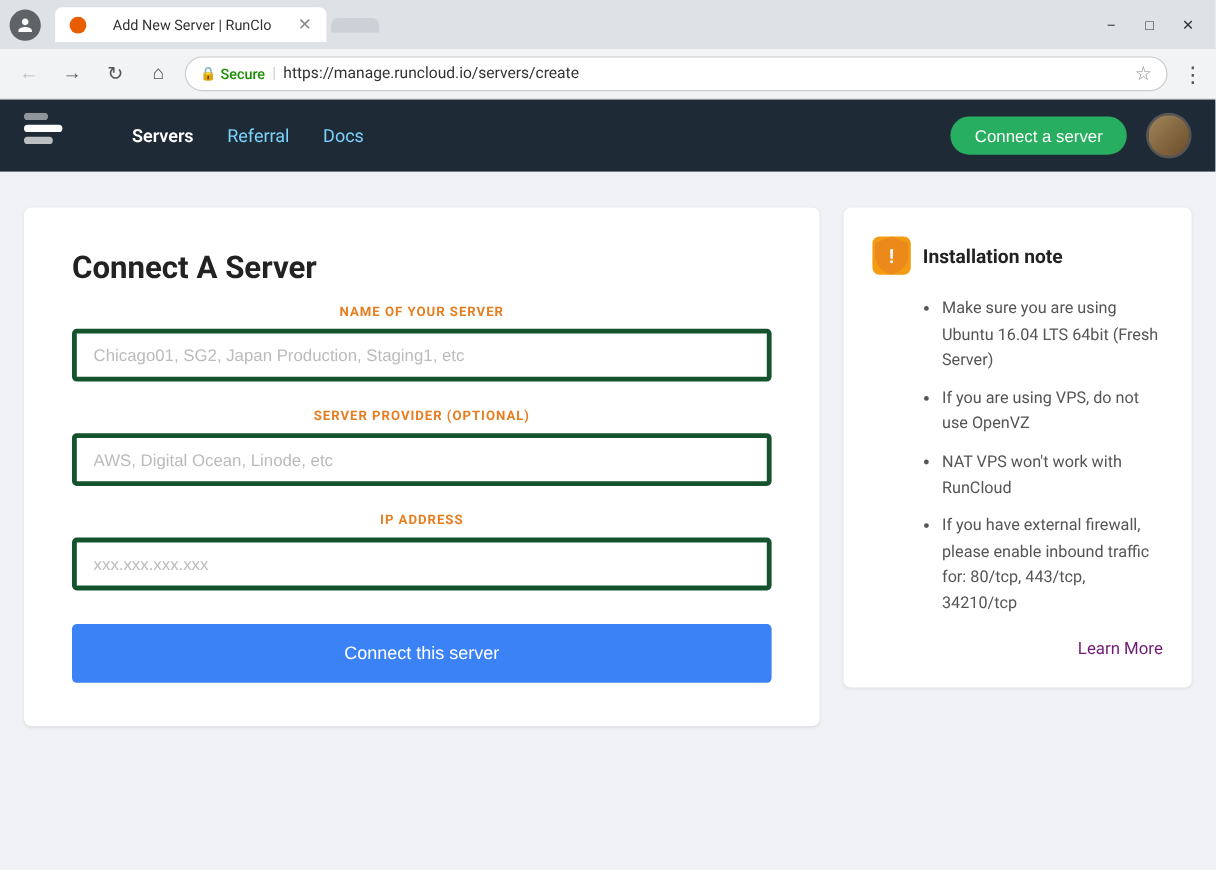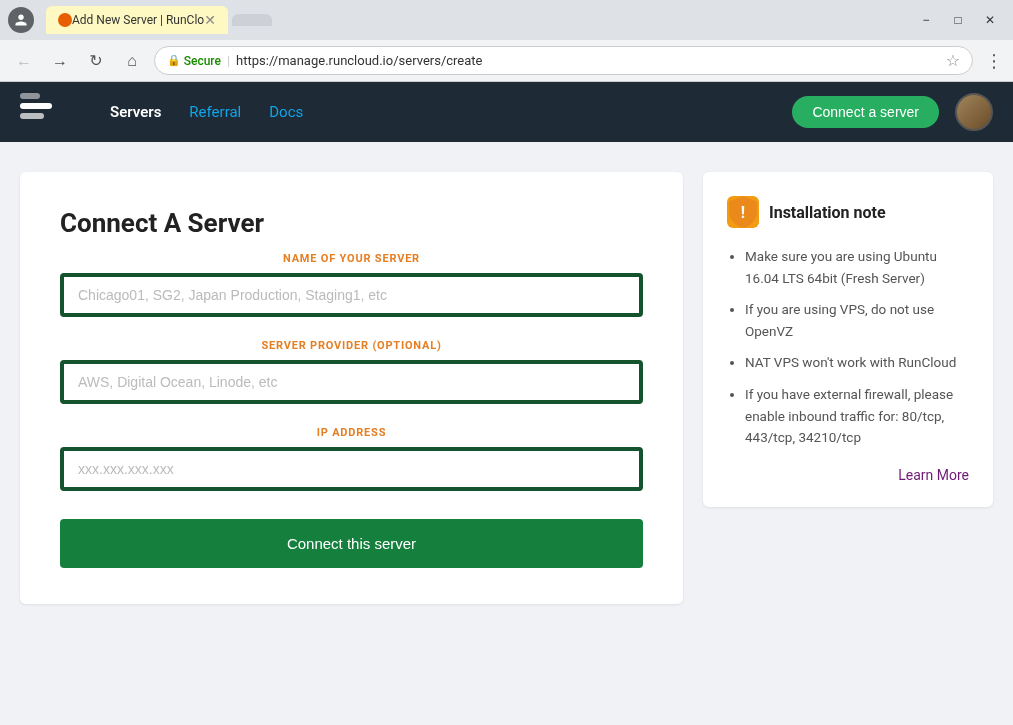--- a/index.html
+++ b/index.html
@@ -1,21 +1,21 @@
 <!DOCTYPE html>
 <html><head>
   <meta charset="utf-8">
   <style>
     * { box-sizing: border-box; margin: 0; padding: 0; }
     body { font-family: -apple-system, BlinkMacSystemFont, 'Segoe UI', Roboto, sans-serif; background: #f0f2f5; font-size: 14px; }
 
     
     .browser-chrome { background: #f1f3f4; border-bottom: 1px solid #ccc; }
     .browser-titlebar { display: flex; align-items: center; padding: 6px 8px; gap: 4px; background: #dee1e6; }
-    .browser-tab { display: flex; align-items: center; gap: 0; background: #fef9c3; border-radius: 6px 6px 0 0; padding: 6px 12px; font-size: 12px; color: #333; min-width: 180px; }
+    .browser-tab { display: flex; align-items: center; gap: 22px; background: #ffffff; border-radius: 6px 6px 0 0; padding: 6px 12px; font-size: 12px; color: #333; min-width: 180px; }
     .browser-tab .tab-favicon { width: 14px; height: 14px; background: #e85d00; border-radius: 50%; display: inline-block; }
     .browser-tab .tab-close { margin-left: auto; color: #888; cursor: pointer; font-size: 14px; }
     .browser-tab-inactive { background: #cdd0d6; border-radius: 6px 6px 0 0; padding: 6px 12px; width: 40px; }
     .window-controls { margin-left: auto; display: flex; gap: 2px; }
     .win-btn { width: 30px; height: 26px; border: none; background: transparent; cursor: pointer; display: flex; align-items: center; justify-content: center; font-size: 12px; color: #333; }
     .user-icon-chrome { width: 26px; height: 26px; background: #5f6368; border-radius: 50%; display: flex; align-items: center; justify-content: center; color: white; font-size: 13px; margin-right: 8px; }
 
     .browser-addressbar { display: flex; align-items: center; padding: 6px 10px; gap: 8px; background: #f1f3f4; }
     .nav-btn { width: 28px; height: 28px; border: none; background: transparent; cursor: pointer; display: flex; align-items: center; justify-content: center; color: #555; font-size: 16px; border-radius: 50%; }
     .nav-btn.disabled { color: #bbb; cursor: default; }
@@ -25,49 +25,49 @@
     .address-separator { color: #ccc; }
     .address-url { color: #333; }
     .star-icon { margin-left: auto; color: #888; font-size: 16px; }
     .menu-icon { color: #555; font-size: 18px; cursor: pointer; margin-left: 4px; }
 
     
     .top-nav { background: #1e2a35; display: flex; align-items: center; padding: 0 20px; height: 60px; }
     .nav-logo { display: flex; align-items: center; margin-right: 30px; }
     .logo-icon { color: white; font-size: 28px; margin-right: 6px; }
     .nav-links { display: flex; gap: 20px; align-items: center; }
-    .nav-link { color: #0ea5e9; text-decoration: none; font-size: 15px; padding: 8px 4px; cursor: pointer; }
+    .nav-link { color: #7dd3fc; text-decoration: none; font-size: 15px; padding: 8px 4px; cursor: pointer; }
     .nav-link.active { color: white; font-weight: 600; }
     .nav-spacer { flex: 1; }
     .connect-btn { background: #27ae60; color: white; border: none; border-radius: 20px; padding: 8px 20px; font-size: 14px; font-weight: 500; cursor: pointer; }
     .nav-avatar { width: 38px; height: 38px; border-radius: 50%; background: #8B6914; margin-left: 16px; overflow: hidden; display: flex; align-items: center; justify-content: center; }
     .avatar-placeholder { width: 38px; height: 38px; border-radius: 50%; background: linear-gradient(135deg, #a0855a, #6b4c2a); border: 2px solid #555; }
 
     
     .page-content { padding: 30px 20px; max-width: 1013px; margin: 0 auto; display: flex; gap: 20px; }
 
     
     .form-card { background: white; border-radius: 6px; padding: 36px 40px; flex: 1; box-shadow: 0 1px 3px rgba(0,0,0,0.08); }
     .form-title { font-size: 26px; font-weight: 700; color: #222; margin-bottom: 14px; }
     .form-description { color: #666; font-size: 14px; margin-bottom: 28px; line-height: 1.5; }
 
     .form-group { margin-bottom: 22px; }
     .form-label { font-size: 11px; font-weight: 700; color: #e67e22; letter-spacing: 0.8px; text-transform: uppercase; margin-bottom: 8px; display: block; text-align: center; }
     .form-input { width: 100%; border: 4px solid #14532d; border-radius: 4px; padding: 10px 14px; font-size: 14px; color: #999; outline: none; transition: border-color 0.2s; }
     .form-input::placeholder { color: #bbb; }
 
-    .submit-btn { width: 100%; background: #15803d; color: white; border: none; border-radius: 4px; padding: 16px; font-size: 15px; font-weight: 500; cursor: pointer; margin-top: 6px; }
+    .submit-btn { width: 100%; background: #3b82f6; color: white; border: none; border-radius: 4px; padding: 16px; font-size: 15px; font-weight: 500; cursor: pointer; margin-top: 6px; }
 
     
     .note-card { background: white; border-radius: 6px; padding: 24px; width: 290px; flex-shrink: 0; box-shadow: 0 1px 3px rgba(0,0,0,0.08); align-self: flex-start; }
     .note-header { display: flex; align-items: center; gap: 10px; margin-bottom: 18px; }
     .shield-icon-wrapper { background: #f39c12; border-radius: 6px; width: 32px; height: 32px; display: flex; align-items: center; justify-content: center; position: relative; }
     .note-title { font-size: 16px; font-weight: 700; color: #222; }
     .note-list { list-style: disc; padding-left: 18px; color: #555; font-size: 13.5px; line-height: 1.6; }
-    .note-list li { margin-bottom: 10px; }
+    .note-list li { margin-bottom: 10px; margin-left: 40px; }
     .note-footer { margin-top: 18px; text-align: right; }
     .learn-more-link { color: #701a75; text-decoration: none; font-size: 14px; cursor: pointer; }
   </style>
 </head>
 <body>
 
 <div class="browser-chrome">
   <div class="browser-titlebar">
     <div class="user-icon-chrome">
       <svg width="14" height="14" viewBox="0 0 24 24" fill="white">

